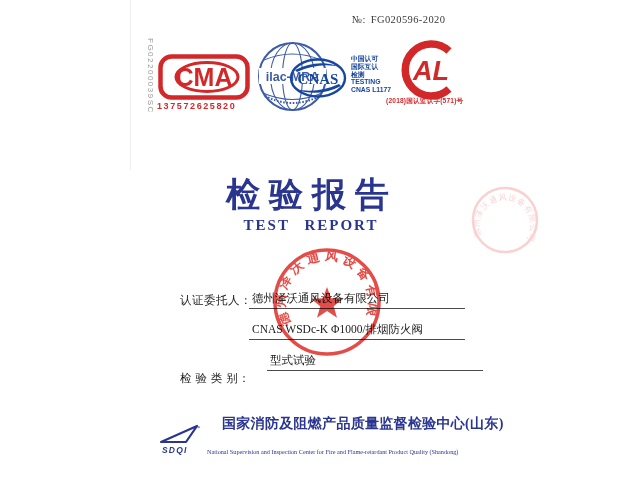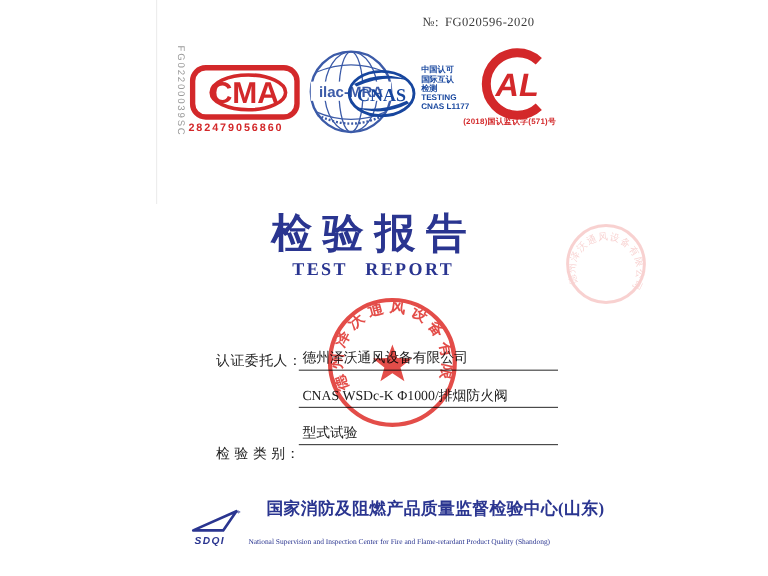--- a/index.html
+++ b/index.html
@@ -38,21 +38,21 @@
     font-size:34px;font-weight:bold;color:#2A3590;letter-spacing:9px;}
   .title-en{left:311px;top:217px;transform:translateX(-50%);white-space:nowrap;
     font-size:15px;font-weight:bold;color:#2A3590;letter-spacing:2px;word-spacing:9px;}
 
   
   .field-label{left:180px;font-size:11.5px;color:#1c1c1c;letter-spacing:.5px;white-space:nowrap;}
   .field-value{left:249px;width:213px;font-size:11.5px;color:#1c1c1c;
     border-bottom:1px solid #4a4a4a;padding:0 0 2px 3px;white-space:nowrap;}
   .row1{top:293px;} .row1v{top:291px;}
   .row2{top:324px;} .row2v{top:322px;}
-  .row3{top:371px;} .row3v{top:353px;}
+  .row3{top:371px;} .row3v{top:353px;margin-left:18px;}
 
   
   .stamp{left:271px;top:246px;opacity:.88;mix-blend-mode:multiply;}
 
   
   .sdqi-logo{left:156px;top:422px;}
   .org-cn{left:206px;top:415px;font-size:14px;font-weight:bold;color:#2A3590;
     letter-spacing:.3px;white-space:nowrap;padding-left:16px;}
   .org-en{left:207px;top:448px;font-size:6.2px;color:#2A3590;white-space:nowrap;
     font-family:"Liberation Serif",serif;}
@@ -68,21 +68,21 @@
     <span>№:</span><span class="num">FG020596-2020</span>
   </div>
 
   <div class="abs side-code">FG02200039SC</div>
 
   <svg class="abs cma-logo" width="92" height="46" viewBox="0 0 92 46">
     <rect x="2.5" y="2.5" width="87" height="41" rx="11" fill="none" stroke="#D3282A" stroke-width="4.5"></rect>
     <ellipse cx="49" cy="23" rx="31" ry="14.5" fill="none" stroke="#D3282A" stroke-width="3"></ellipse>
     <text x="46" y="32" text-anchor="middle" font-size="25" font-weight="bold" font-family="Liberation Sans, sans-serif" fill="#D3282A">CMA</text>
   </svg>
-  <div class="abs cma-number">282479056860</div>
+  <div class="abs cma-number">137572625820</div>
 
   <svg class="abs ilac-logo" width="73" height="73" viewBox="0 0 73 73">
     <circle cx="36.5" cy="36.5" r="33.5" fill="none" stroke="#3C5BA8" stroke-width="2"></circle>
     <ellipse cx="36.5" cy="36.5" rx="22" ry="33.5" fill="none" stroke="#3C5BA8" stroke-width="1.1"></ellipse>
     <ellipse cx="36.5" cy="36.5" rx="10" ry="33.5" fill="none" stroke="#3C5BA8" stroke-width="1.1"></ellipse>
     <path d="M8,20 Q36.5,8 65,20" fill="none" stroke="#3C5BA8" stroke-width="1.1"></path>
     <path d="M7,53 Q36.5,66 66,53" fill="none" stroke="#3C5BA8" stroke-width="1.1"></path>
     <path d="M9,56 Q36.5,70 64,56" fill="none" stroke="#3C5BA8" stroke-width="2" stroke-dasharray="1.6,1.6"></path>
     <rect x="3" y="28" width="67" height="16" fill="#ffffff"></rect>
     <text x="36.5" y="40.5" text-anchor="middle" font-size="12.5" font-weight="bold" font-family="Liberation Sans, sans-serif" fill="#3C5BA8">ilac-MRA</text>

